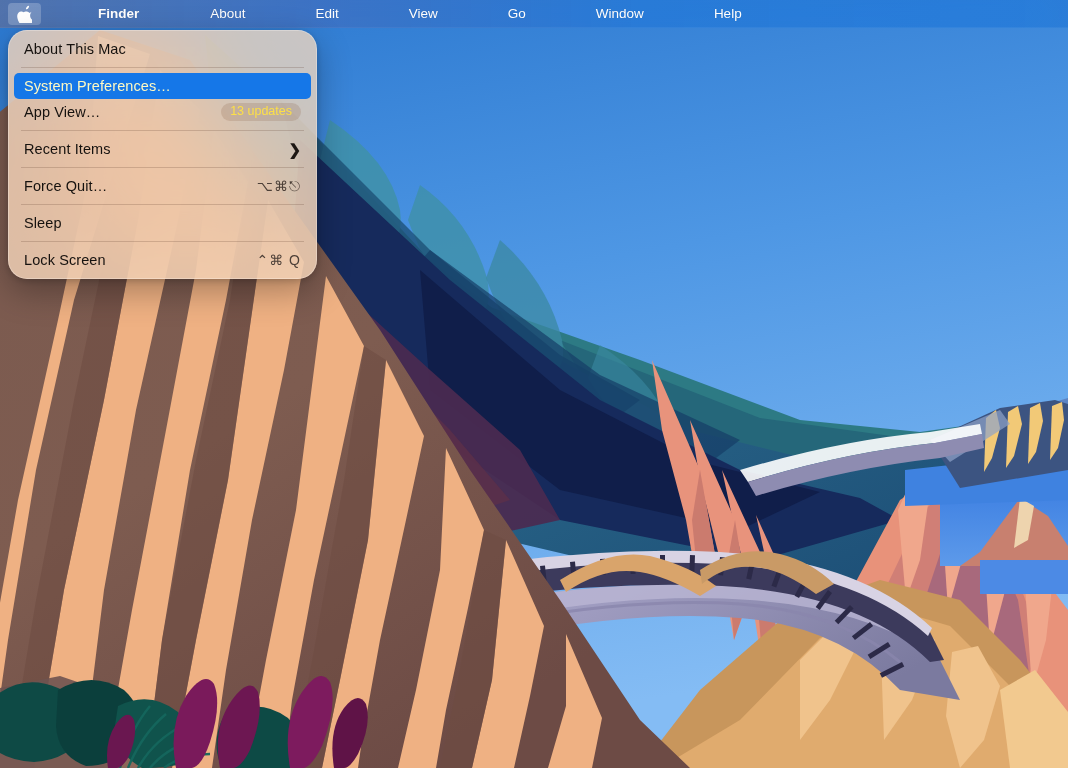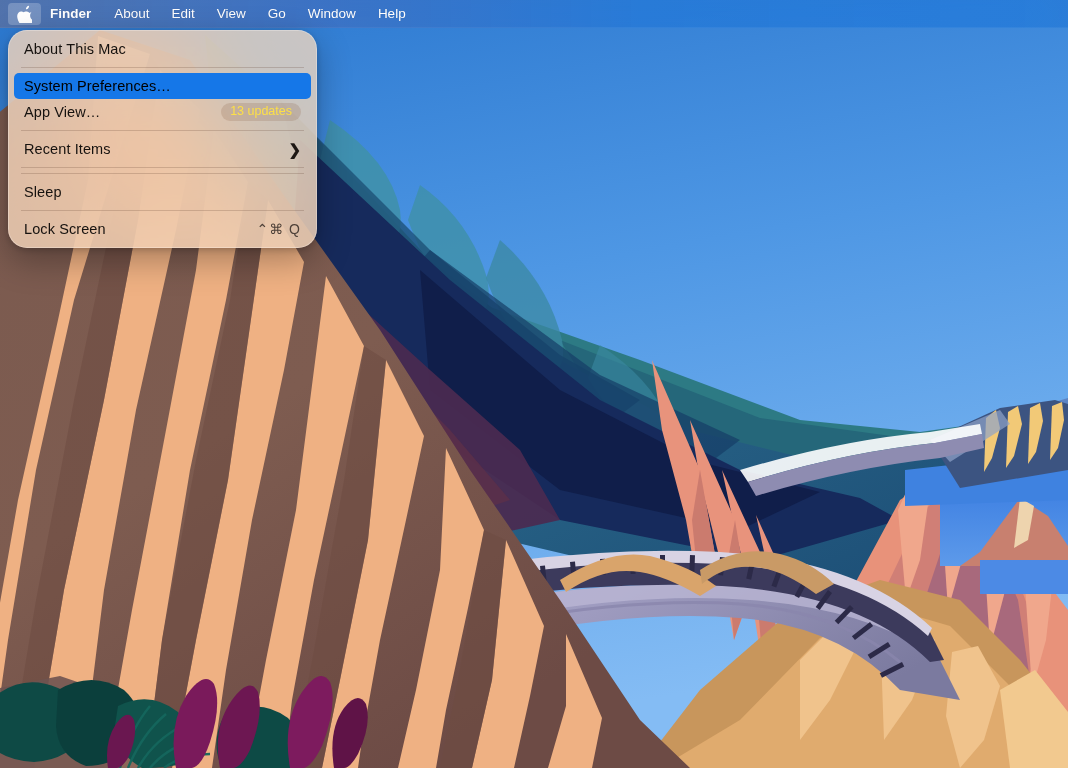--- a/index.html
+++ b/index.html
@@ -17,20 +17,21 @@
 
   
   #menubar {
     position:absolute; top:0; left:0; width:1068px; height:28px;
     background:linear-gradient(to right, rgba(93,113,160,.80) 0%, rgba(70,110,185,.72) 30%, rgba(41,118,208,.66) 60%, rgba(38,118,210,.64) 100%);
     backdrop-filter:blur(28px) saturate(160%);
     -webkit-backdrop-filter:blur(28px) saturate(160%);
     display:flex; align-items:center;
     box-shadow:inset 0 -0.5px 0 rgba(255,255,255,.10);
     z-index:40;
+    gap:48px;
   }
   .mb-item {
     height:22px; display:flex; align-items:center;
     padding:0 11px; margin:0 0px;
     color:#fff; font-size:13.5px; line-height:22px;
     border-radius:4px; white-space:nowrap;
     text-shadow:0 0 1px rgba(0,0,0,.18);
     cursor:default; user-select:none;
   }
   .mb-item.bold { font-weight:bold; padding-left:9px; padding-right:12px; }
@@ -58,21 +59,21 @@
   .menu-row {
     position:relative; display:flex; align-items:center;
     height:26px; margin:0 5px; padding:0 10px;
     border-radius:5px; cursor:default; user-select:none;
   }
   .menu-label {
     font-size:14.5px; color:#16120f; letter-spacing:.1px;
     white-space:nowrap; flex:0 0 auto;
   }
   .menu-row.selected { background:#1577e8; }
-  .menu-row.selected .menu-label { color:#000000; }
+  .menu-row.selected .menu-label { color:#fef9c3; }
 
   .menu-sep {
     height:1px; margin:5px 12px 5px 12px;
     background:rgba(90,60,40,.22);
   }
 
   .shortcut {
     margin-left:auto; display:flex; align-items:center; gap:2px;
     font-size:14px; color:#4d4038; letter-spacing:1px;
   }
@@ -338,20 +339,24 @@
       <span class="badge">13 updates</span>
     </div>
     <div class="menu-sep"></div>
 
     <div class="menu-row">
       <span class="menu-label">Recent Items</span>
       <span class="chevron">❯</span>
     </div>
     <div class="menu-sep"></div>
 
+    <div class="menu-row">
+      <span class="menu-label">Force Quit…</span>
+      <span class="shortcut">⌥⌘⎋</span>
+    </div>
     <div class="menu-sep"></div>
 
     <div class="menu-row">
       <span class="menu-label">Sleep</span>
     </div>
     <div class="menu-sep"></div>
 
     <div class="menu-row">
       <span class="menu-label">Lock Screen</span>
       <span class="shortcut">⌃⌘ Q</span>

